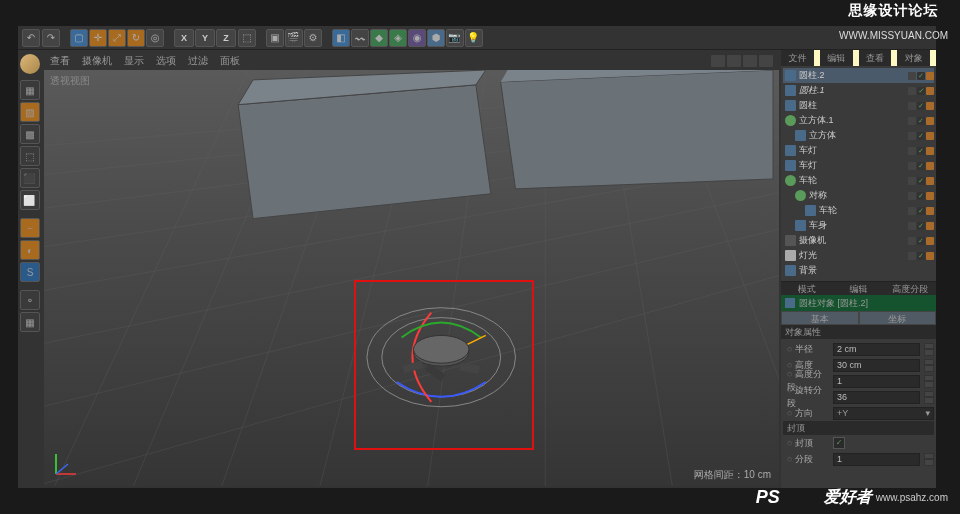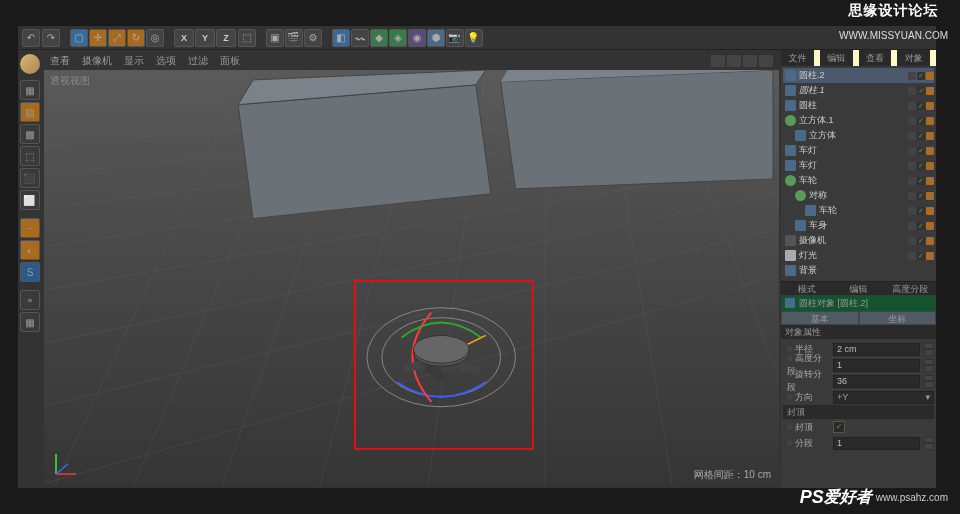--- a/index.html
+++ b/index.html
@@ -2,21 +2,21 @@
 <html><head>
 <meta charset="utf-8">
 <style>
 * { margin: 0; padding: 0; box-sizing: border-box; font-family: "Microsoft YaHei", sans-serif; }
 body { background: #1a1a1a; width: 960px; height: 514px; overflow: hidden; position: relative; color: #999; font-size: 10px; }
 .watermark-top { position: absolute; top: 2px; right: 12px; display: flex; align-items: center; gap: 10px; z-index: 100; color: #fff; flex-direction: column; }
 .watermark-top .chinese { font-size: 14px; font-weight: bold; letter-spacing: 1px; }
 .watermark-top .url { font-size: 10px; color: #ddd; }
 .watermark-bottom { position: absolute; bottom: 6px; right: 12px; color: #fff; display: flex; align-items: center; z-index: 100; }
 .watermark-bottom .ps { font-size: 18px; font-style: italic; font-weight: bold; }
-.watermark-bottom .hanzi { font-size: 16px; font-style: italic; font-weight: bold; }
+.watermark-bottom .hanzi { font-size: 16px; font-style: italic; font-weight: bold; margin-left: 44px; }
 .watermark-bottom .domain { font-size: 10px; margin-left: 4px; color: #ccc; }
 
 .app { position: absolute; top: 26px; left: 18px; right: 24px; bottom: 26px; background: #333; display: flex; flex-direction: column; }
 .toolbar { height: 24px; background: #333; border-bottom: 1px solid #222; display: flex; align-items: center; padding: 0 4px; gap: 2px; }
 .tb-btn { width: 18px; height: 18px; background: #444; border: 1px solid #555; border-radius: 2px; display: flex; align-items: center; justify-content: center; font-size: 10px; color: #aaa; cursor: pointer; }
 .tb-btn.orange { background: #a86a1f; }
 .tb-btn.blue { background: #3a6a9a; }
 .tb-btn.xyz { width: 20px; font-weight: bold; font-size: 9px; color: #ccc; }
 .tb-sep { width: 6px; }
 .tb-group { display: flex; gap: 1px; }
@@ -363,20 +363,28 @@
       <div class="rp-attrs" id="attrs">
           <div class="attr-row">
             <div class="lbl">半径</div>
             <div class="val">2 cm</div>
             <div class="stepper">
               <div></div>
               <div></div>
             </div>
           </div>
           <div class="attr-row">
+            <div class="lbl">高度</div>
+            <div class="val">30 cm</div>
+            <div class="stepper">
+              <div></div>
+              <div></div>
+            </div>
+          </div>
+          <div class="attr-row">
             <div class="lbl">高度分段</div>
             <div class="val">1</div>
             <div class="stepper">
               <div></div>
               <div></div>
             </div>
           </div>
           <div class="attr-row">
             <div class="lbl">旋转分段</div>
             <div class="val">36</div>

